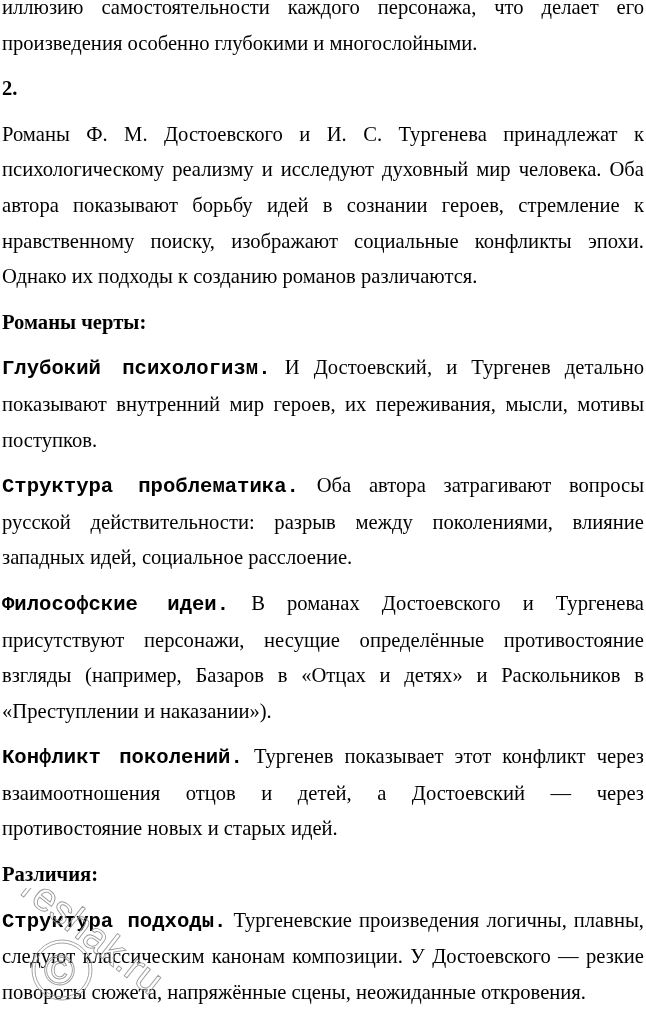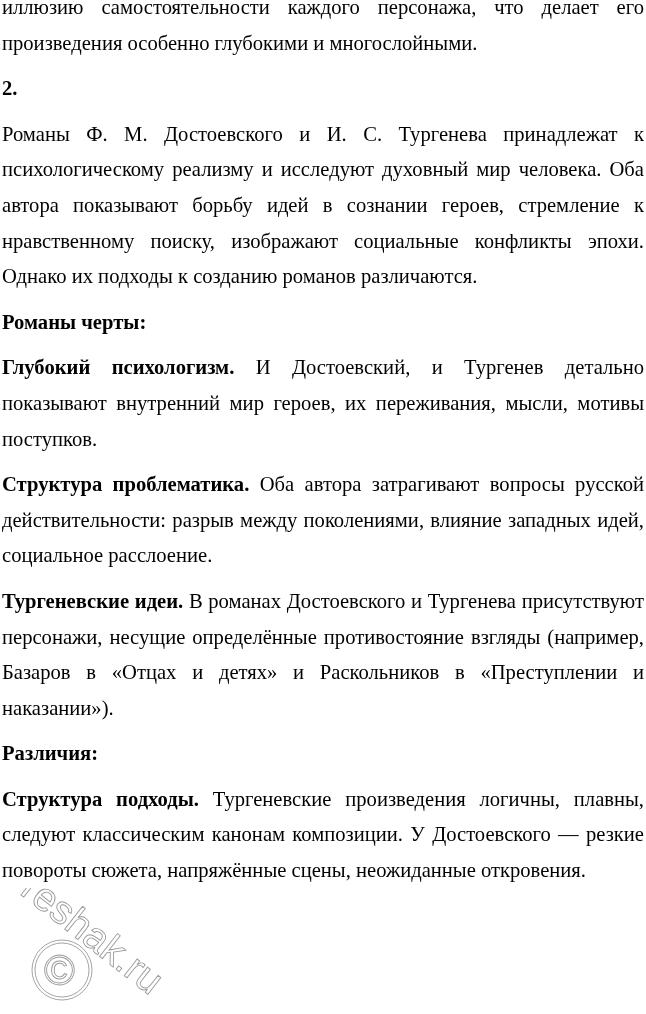--- a/index.html
+++ b/index.html
@@ -23,20 +23,21 @@
       font-size: 20.6px;
       line-height: 35.6px;
     }
     .para {
       margin: 0 0 10px 0;
       text-align: justify;
       text-align-last: left;
     }
     .bold {
       font-weight: bold;
+      font-family: Liberation Mono, monospace;
     }
     .heading {
       margin: 0 0 10px 0;
       font-weight: bold;
     }
     .watermark {
       position: absolute;
       left: 0;
       top: 888px;
       width: 170px;
@@ -54,22 +55,23 @@
   <p class="heading">2.</p>
 
   <p class="para">Романы Ф. М. Достоевского и И. С. Тургенева принадлежат к психологическому реализму и исследуют духовный мир человека. Оба автора показывают борьбу идей в сознании героев, стремление к нравственному поиску, изображают социальные конфликты эпохи. Однако их подходы к созданию романов различаются.</p>
 
   <p class="heading">Романы черты:</p>
 
   <p class="para"><span class="bold">Глубокий психологизм.</span><span> И Достоевский, и Тургенев детально показывают внутренний мир героев, их переживания, мысли, мотивы поступков.</span></p>
 
   <p class="para"><span class="bold">Структура проблематика.</span><span> Оба автора затрагивают вопросы русской действительности: разрыв между поколениями, влияние западных идей, социальное расслоение.</span></p>
 
-  <p class="para"><span class="bold">Тургеневские идеи.</span><span> В романах Достоевского и Тургенева присутствуют персонажи, несущие определённые противостояние взгляды (например, Базаров в «Отцах и детях» и Раскольников в «Преступлении и наказании»).</span></p>
+  <p class="para"><span class="bold">Философские идеи.</span><span> В романах Достоевского и Тургенева присутствуют персонажи, несущие определённые противостояние взгляды (например, Базаров в «Отцах и детях» и Раскольников в «Преступлении и наказании»).</span></p>
 
+  <p class="para"><span class="bold">Конфликт поколений.</span><span> Тургенев показывает этот конфликт через взаимоотношения отцов и детей, а Достоевский — через противостояние новых и старых идей.</span></p>
 
   <p class="heading">Различия:</p>
 
   <p class="para"><span class="bold">Структура подходы.</span><span> Тургеневские произведения логичны, плавны, следуют классическим канонам композиции. У Достоевского — резкие повороты сюжета, напряжённые сцены, неожиданные откровения.</span></p>
 
 </div>
 
 <svg class="watermark" viewBox="0 0 170 126" xmlns="http://www.w3.org/2000/svg">
   <g fill="none" stroke="#9a9a9a" stroke-width="0.9">
     <text x="6" y="38" font-family="Liberation Sans, sans-serif" font-size="40" transform="rotate(38 60 40)">reshak.ru</text>

